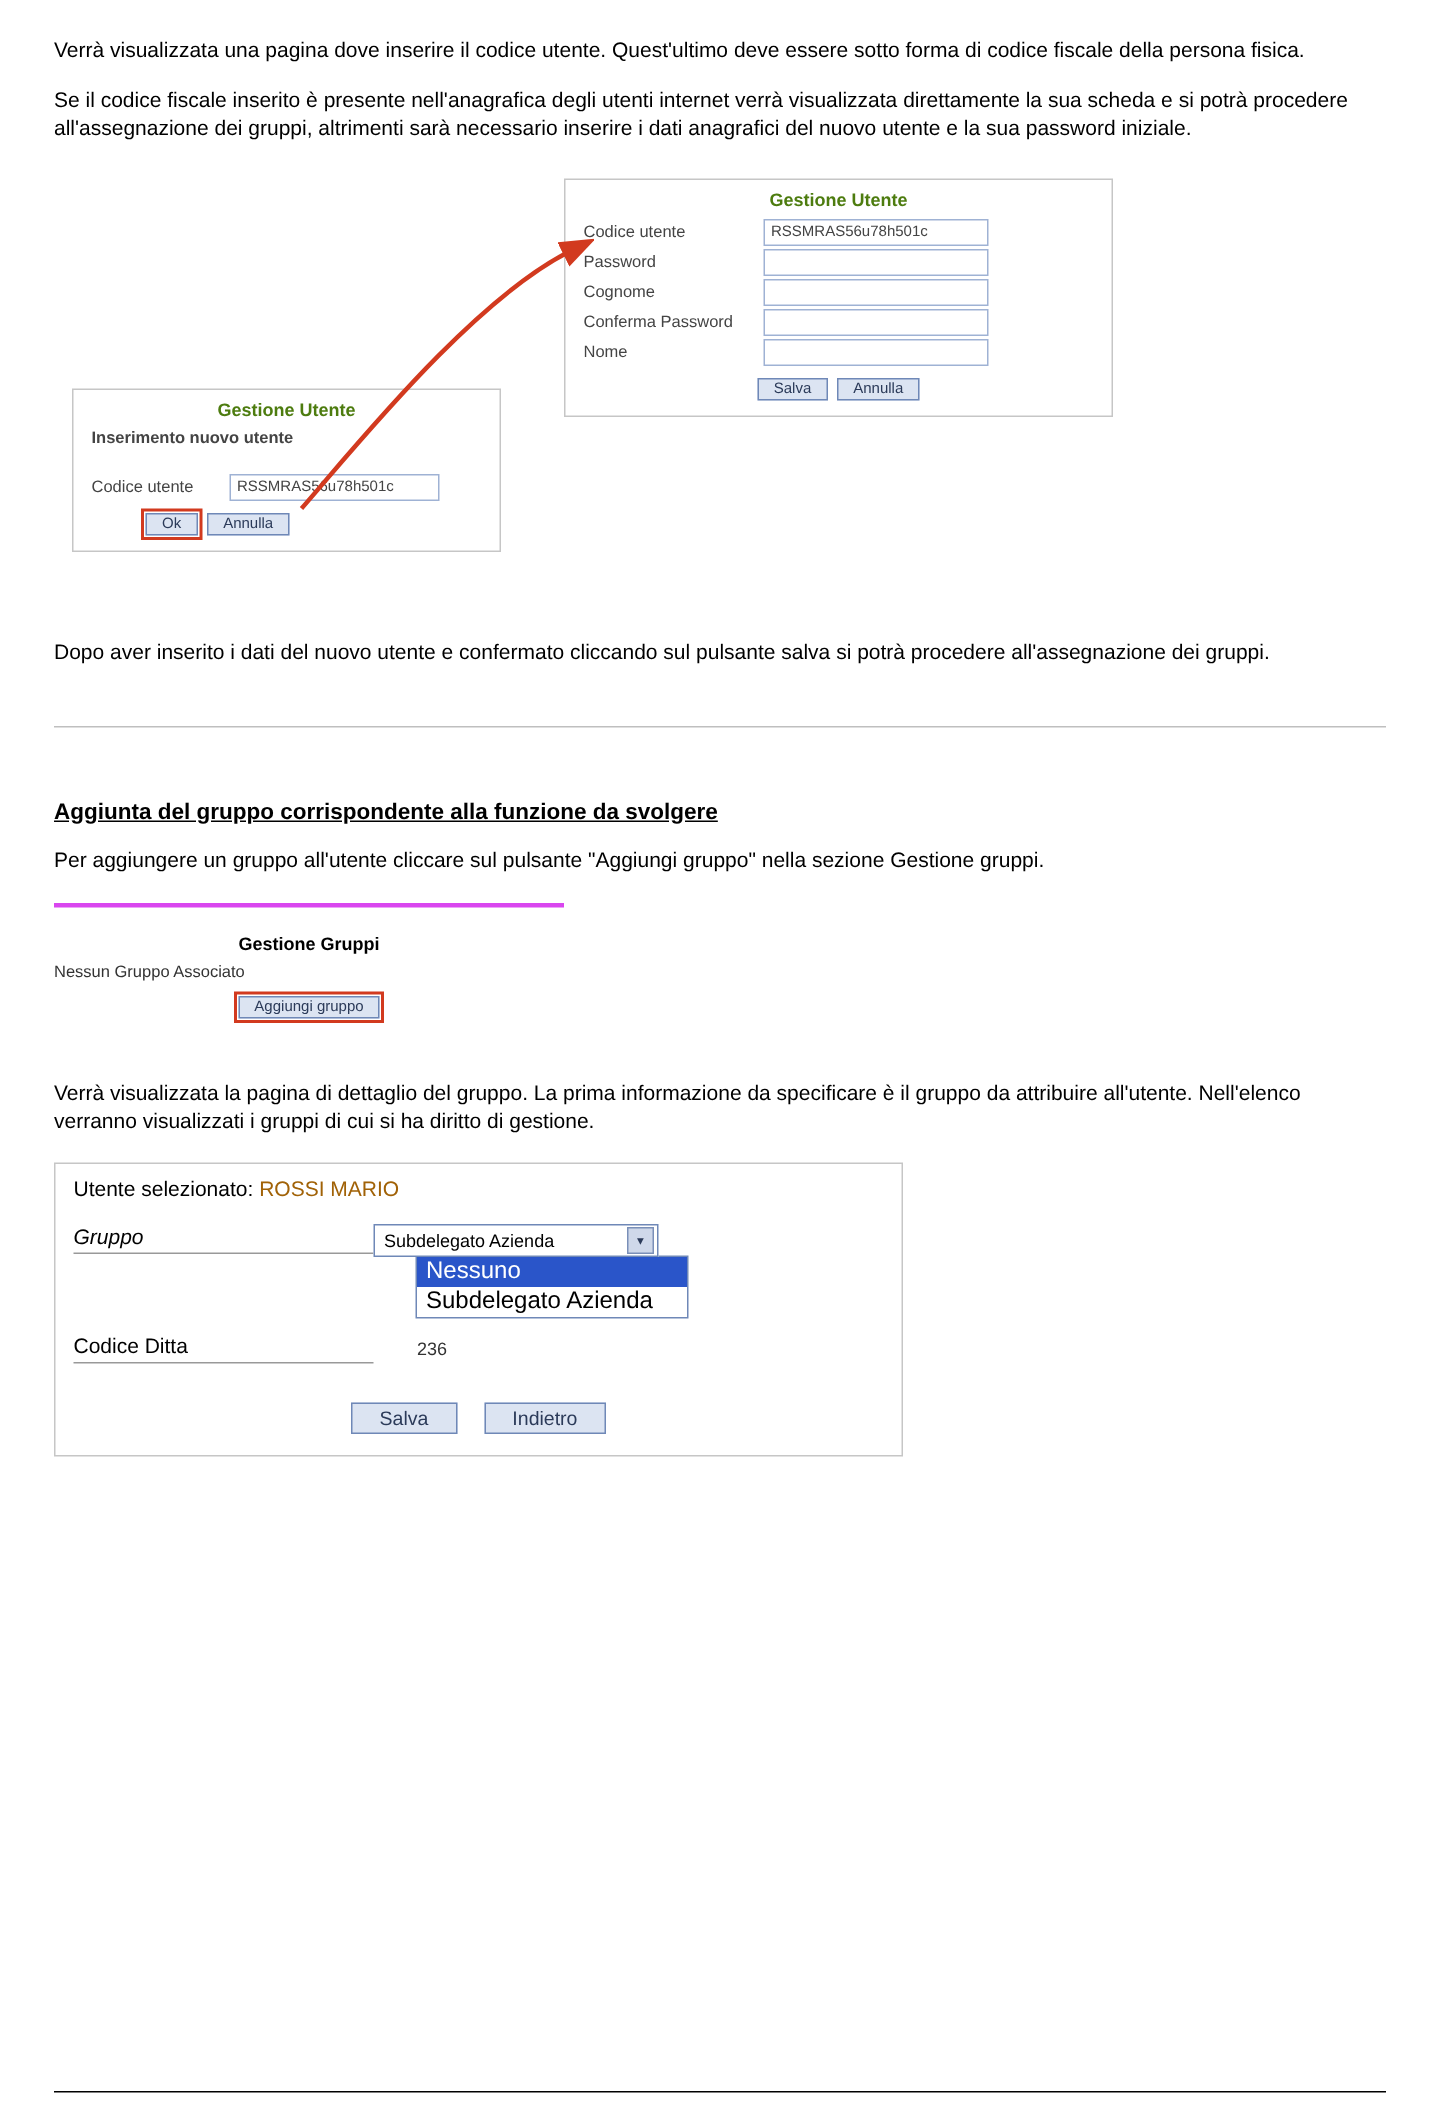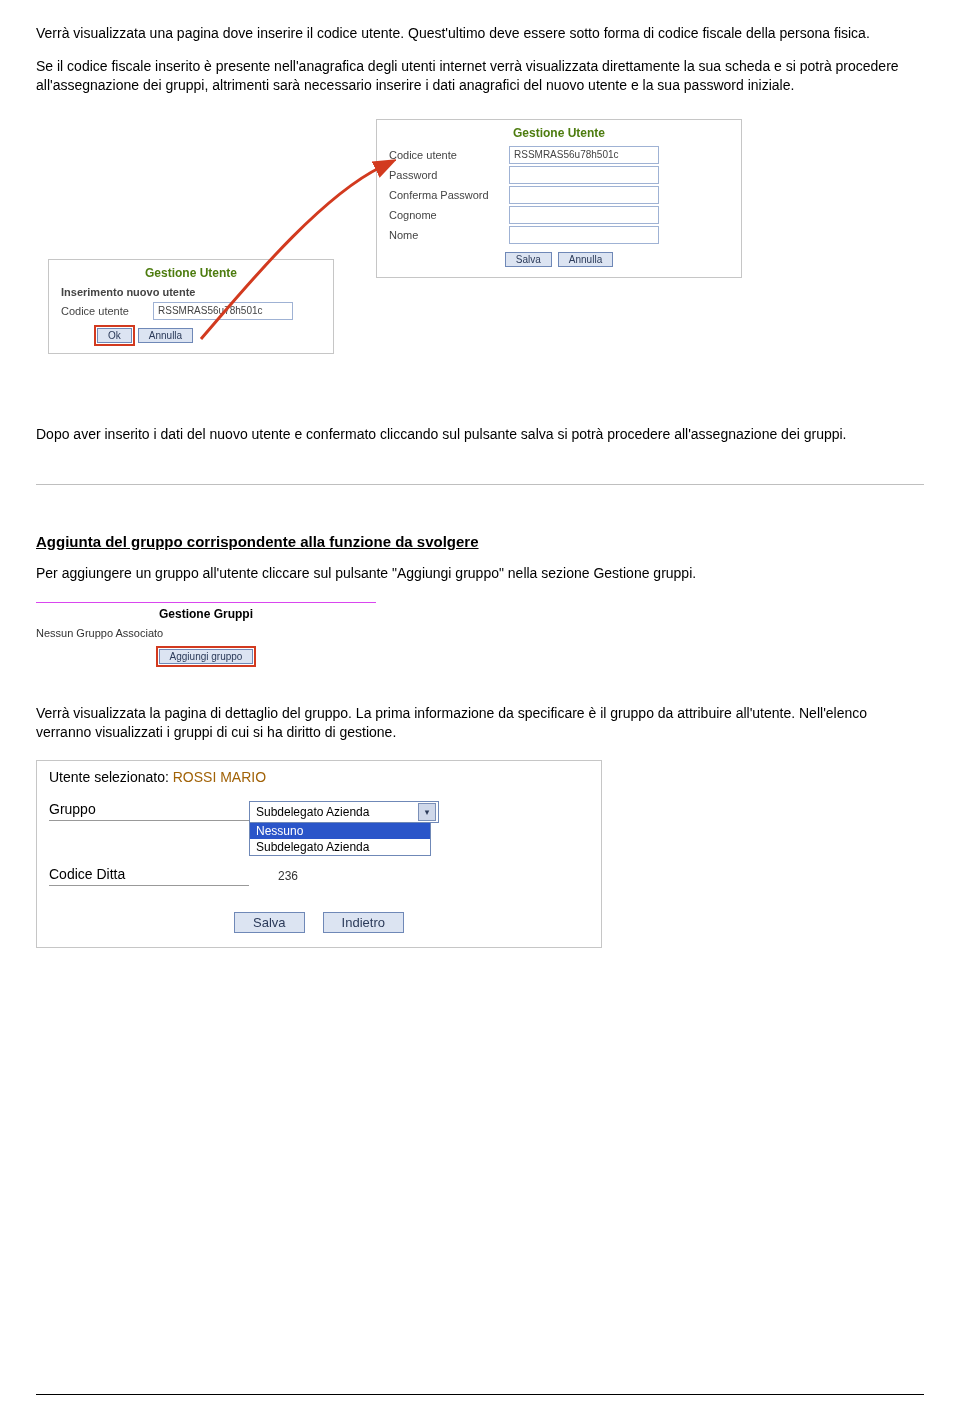--- a/index.html
+++ b/index.html
@@ -42,21 +42,21 @@
     color: #444;
     padding: 6px 12px 10px 12px;
   }
   .panel .title {
     text-align: center;
     font-weight: bold;
     font-size: 12px;
     color: #4d7c0f;
     margin-bottom: 6px;
   }
-  .panel .sub { font-weight: bold; font-size: 11px; margin-bottom: 4px; }
+  .panel .sub { font-weight: bold; font-size: 11px; margin-bottom: 18px; }
   .row { display: flex; align-items: center; margin: 2px 0; }
   .row .lbl { width: 110px; }
   .row .inp {
     border: 1px solid #9fb2d4;
     background: #fff;
     height: 16px;
     width: 140px;
     padding: 0 4px;
     font-size: 10px;
     display: flex;
@@ -90,22 +90,22 @@
   #panel-big { left: 340px; top: 0; width: 340px; }
   #panel-big .row .lbl { width: 120px; }
   #panel-sml { left: 12px; top: 140px; width: 260px; }
   #panel-sml .row .lbl { width: 92px; }
   #panel-sml .row .inp { width: 130px; }
   #panel-sml .btnrow { justify-content: flex-start; margin-left: 36px; }
 
   
   .fig2 {
     width: 340px;
-    border-top: 1px solid #d946ef;
-    padding-top: 4px;
+    border-top: 3px solid #d946ef;
+    padding-top: 17px;
     margin: 20px 0 40px 0;
   }
   .fig2 .title {
     text-align: center;
     font-weight: bold;
     font-size: 12px;
     margin-bottom: 6px;
   }
   .fig2 .note { font-size: 11px; margin-bottom: 10px; color: #333; }
   .fig2 .btn2wrap { display:flex; justify-content:center; }
@@ -129,21 +129,21 @@
   }
   .fig3 .title {
     text-align: center;
     font-weight: bold;
     font-size: 16px;
     margin-bottom: 14px;
   }
   .fig3 .seluser { font-size: 14px; margin-bottom: 16px; }
   .fig3 .seluser .uname { color: #a16207; }
   .fig3 .frow { display:flex; align-items:flex-start; margin-bottom: 10px; }
-  .fig3 .frow .flbl { width: 200px; border-bottom: 1px solid #999; padding-bottom: 3px; }
+  .fig3 .frow .flbl { width: 200px; border-bottom: 1px solid #999; padding-bottom: 3px; font-style: italic; }
   .fig3 .select {
     border: 1px solid #6f88b7;
     background: #fff;
     width: 180px;
     font-size: 12px;
     display: inline-flex;
     align-items: center;
     justify-content: space-between;
     padding: 1px 2px 1px 6px;
   }
@@ -154,22 +154,23 @@
     border: 1px solid #7a8fb8;
     display: flex;
     align-items: center;
     justify-content: center;
     font-size: 9px;
     color: #2b3a59;
   }
   .fig3 .optlist {
     border: 1px solid #6f88b7;
     width: 180px;
-    font-size: 12px;
+    font-size: 16px;
     margin-top: -1px;
+    margin-left: 28px;
   }
   .fig3 .opt { padding: 1px 6px; background: #fff; }
   .fig3 .opt.sel { background: #2a55c9; color: #fff; }
   .fig3 .cdrow { display:flex; align-items:center; margin-top: 6px; gap: 29px;}
   .fig3 .cdrow .flbl2 { width: 200px; border-bottom: 1px solid #999; padding-bottom: 3px;}
   .fig3 .cdval { font-size: 12px; color: #333; }
   .fig3 .btns { display:flex; justify-content:center; gap: 18px; margin-top: 26px; }
   .fig3 .b {
     border: 1px solid #6f88b7;
     background: #dce4f2;
@@ -203,25 +204,25 @@
     <div class="title">Gestione Utente</div>
     <div class="row">
       <div class="lbl">Codice utente</div>
       <div class="inp">RSSMRAS56u78h501c</div>
     </div>
     <div class="row">
       <div class="lbl">Password</div>
       <div class="inp"></div>
     </div>
     <div class="row">
+      <div class="lbl">Cognome</div>
+      <div class="inp"></div>
+    </div>
+    <div class="row">
       <div class="lbl">Conferma Password</div>
-      <div class="inp"></div>
-    </div>
-    <div class="row">
-      <div class="lbl">Cognome</div>
       <div class="inp"></div>
     </div>
     <div class="row">
       <div class="lbl">Nome</div>
       <div class="inp"></div>
     </div>
     <div class="btnrow">
       <div class="btn">Salva</div>
       <div class="btn">Annulla</div>
     </div>

